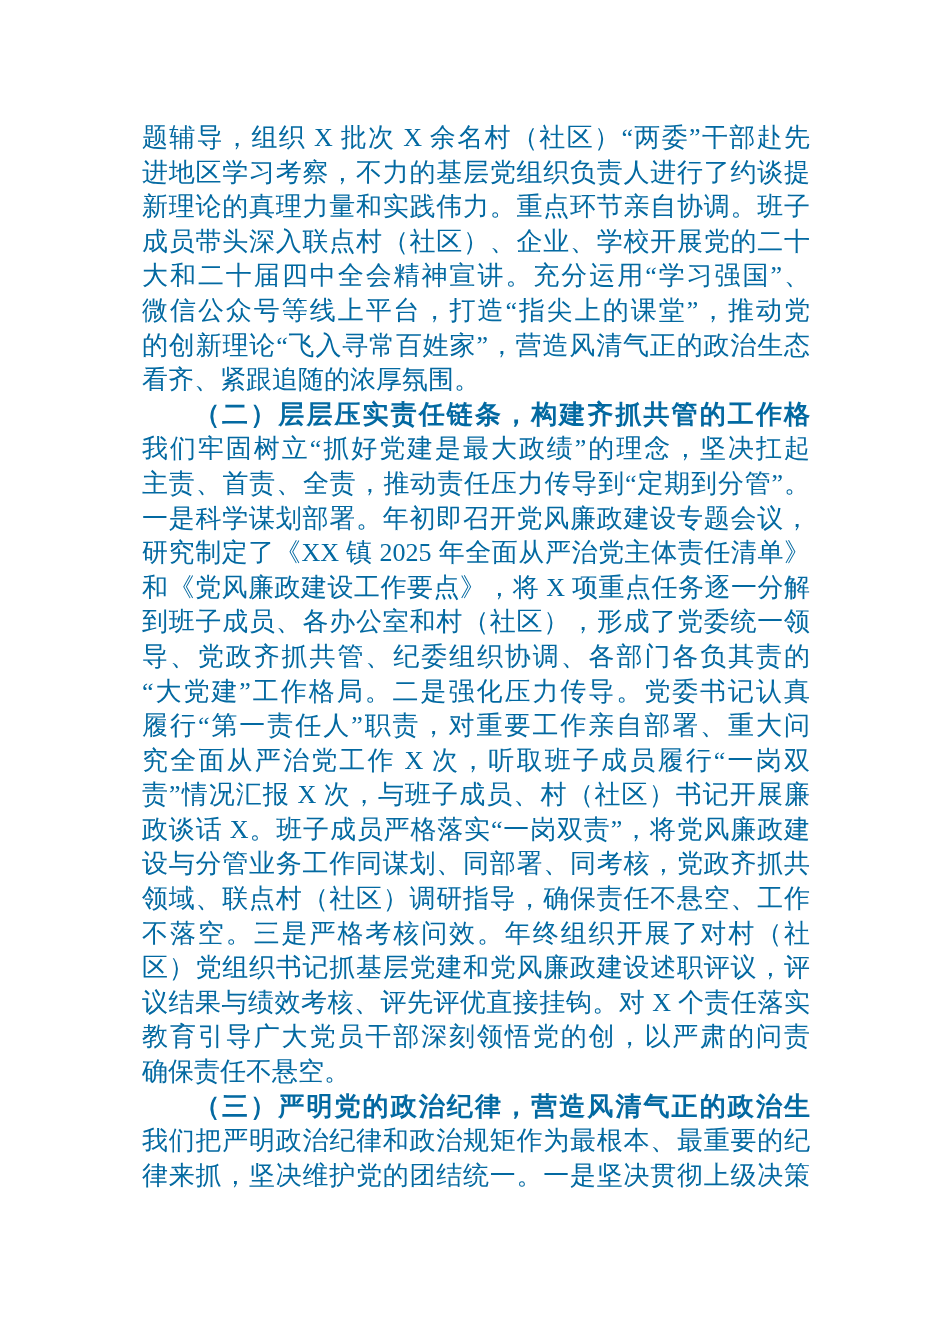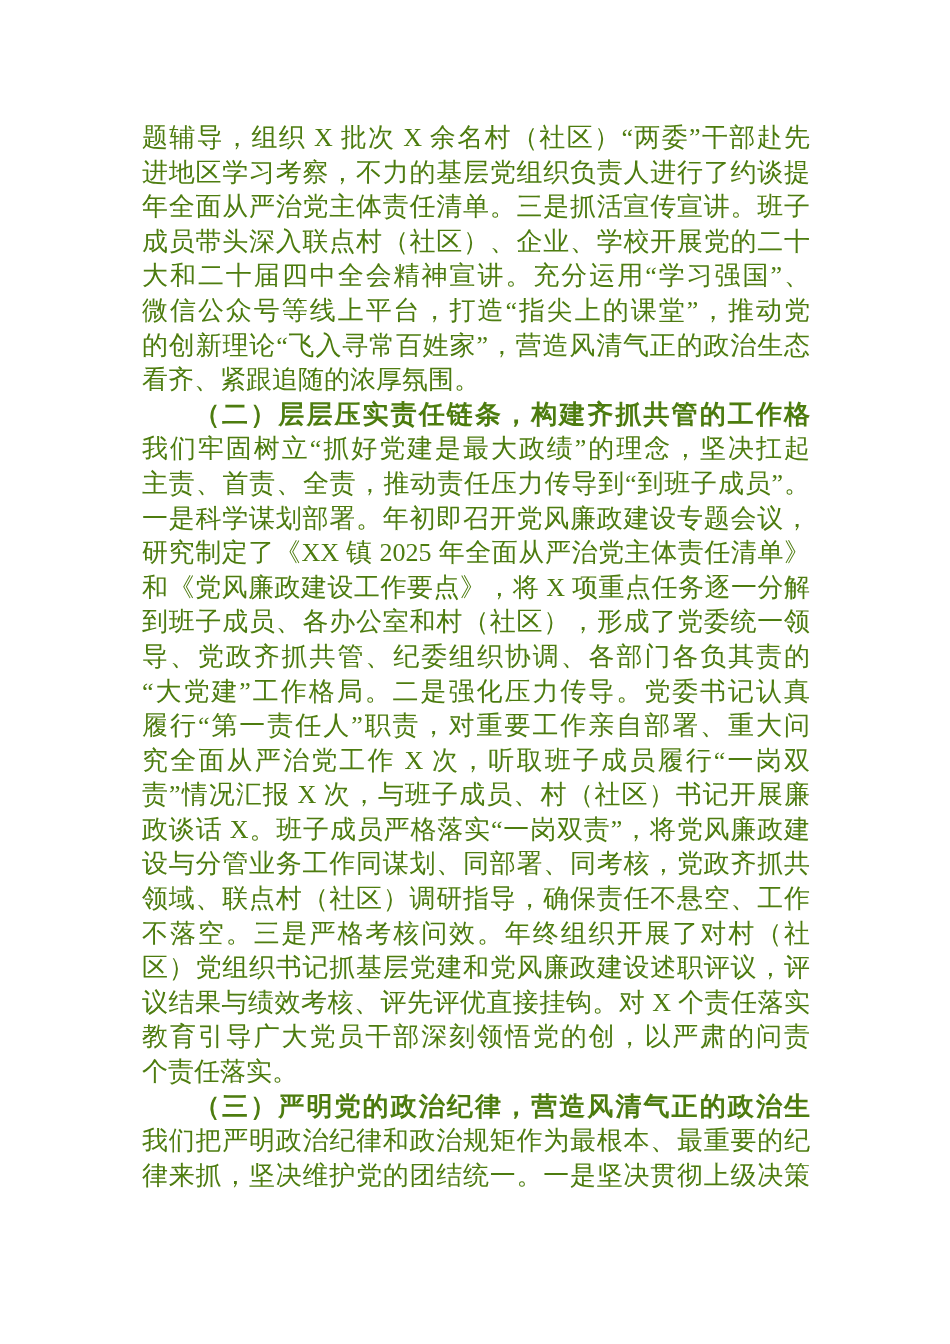--- a/index.html
+++ b/index.html
@@ -39,46 +39,46 @@
     text-indent: 2em;
   }
   .line.bold {
     font-weight: bold;
   }
 </style>
 </head>
 <body>
 
 <div class="page" style="background: rgb(255, 255, 255);">
-  <div class="text-block" id="doc-body" style="color: #4d7c0f;">
+  <div class="text-block" id="doc-body" style="color: #0369a1;">
       <div class="line">题辅导，组织 X 批次 X 余名村（社区）“两委”干部赴先</div>
       <div class="line">进地区学习考察，不力的基层党组织负责人进行了约谈提醒</div>
-      <div class="line">年全面从严治党主体责任清单。三是抓活宣传宣讲。班子</div>
+      <div class="line">新理论的真理力量和实践伟力。重点环节亲自协调。班子</div>
       <div class="line">成员带头深入联点村（社区）、企业、学校开展党的二十</div>
       <div class="line">大和二十届四中全会精神宣讲。充分运用“学习强国”、</div>
       <div class="line">微信公众号等线上平台，打造“指尖上的课堂”，推动党</div>
       <div class="line">的创新理论“飞入寻常百姓家”，营造风清气正的政治生态</div>
       <div class="line short">看齐、紧跟追随的浓厚氛围。</div>
       <div class="line bold indent">（二）层层压实责任链条，构建齐抓共管的工作格局。</div>
       <div class="line">我们牢固树立“抓好党建是最大政绩”的理念，坚决扛起</div>
-      <div class="line">主责、首责、全责，推动责任压力传导到“到班子成员”。</div>
+      <div class="line">主责、首责、全责，推动责任压力传导到“定期到分管”。</div>
       <div class="line">一是科学谋划部署。年初即召开党风廉政建设专题会议，</div>
       <div class="line">研究制定了《XX 镇 2025 年全面从严治党主体责任清单》</div>
       <div class="line">和《党风廉政建设工作要点》，将 X 项重点任务逐一分解</div>
       <div class="line">到班子成员、各办公室和村（社区），形成了党委统一领</div>
       <div class="line">导、党政齐抓共管、纪委组织协调、各部门各负其责的</div>
       <div class="line">“大党建”工作格局。二是强化压力传导。党委书记认真</div>
       <div class="line">履行“第一责任人”职责，对重要工作亲自部署、重大问</div>
       <div class="line">究全面从严治党工作 X 次，听取班子成员履行“一岗双</div>
       <div class="line">责”情况汇报 X 次，与班子成员、村（社区）书记开展廉</div>
       <div class="line">政谈话 X。班子成员严格落实“一岗双责”，将党风廉政建</div>
       <div class="line">设与分管业务工作同谋划、同部署、同考核，党政齐抓共管</div>
       <div class="line">领域、联点村（社区）调研指导，确保责任不悬空、工作</div>
       <div class="line">不落空。三是严格考核问效。年终组织开展了对村（社</div>
       <div class="line">区）党组织书记抓基层党建和党风廉政建设述职评议，评</div>
       <div class="line">议结果与绩效考核、评先评优直接挂钩。对 X 个责任落实</div>
       <div class="line">教育引导广大党员干部深刻领悟党的创，以严肃的问责</div>
-      <div class="line short">个责任落实。</div>
+      <div class="line short">确保责任不悬空。</div>
       <div class="line bold indent">（三）严明党的政治纪律，营造风清气正的政治生态。</div>
       <div class="line">我们把严明政治纪律和政治规矩作为最根本、最重要的纪</div>
       <div class="line">律来抓，坚决维护党的团结统一。一是坚决贯彻上级决策</div>
     </div>
 </div>
 
 </body></html>

